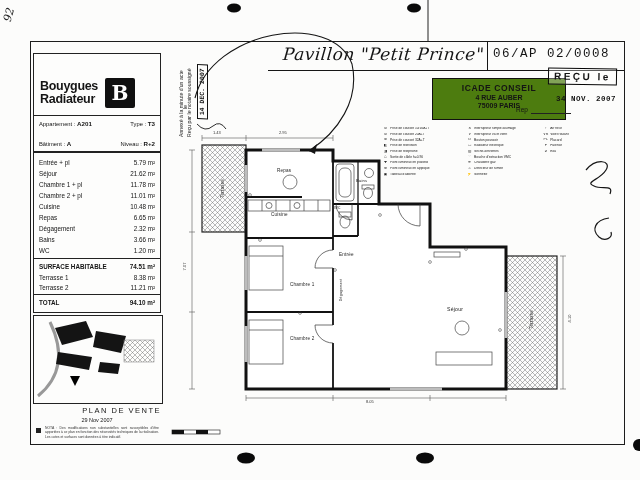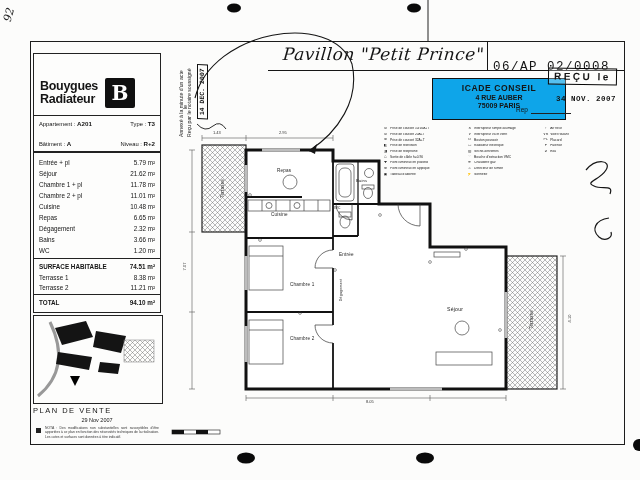--- a/index.html
+++ b/index.html
@@ -25,34 +25,34 @@
            padding:4px 5px;font-size:5.8px;display:flex;flex-direction:column;justify-content:space-between;background:#fdfdfc}
   .irow{display:flex;justify-content:space-between}
   .ipair b{font-size:6.2px}
   .areasbox{left:33px;top:152px;width:128px;height:161px;border:1px solid #222;box-sizing:border-box;
             padding:4px 5px 3px;font-size:6.3px;display:flex;flex-direction:column;background:#fdfdfc}
   .arow{display:flex;justify-content:space-between;height:11px;align-items:center}
   .arow.sm{height:10px}
   .sep{border-top:0.9px solid #222;margin:2px -5px}
   .b{font-weight:bold}
   .siteplan{left:33px;top:315px;width:128px;height:87px;border:1px solid #222;background:#fdfdfc}
-  .pdvt{left:33px;top:406px;width:128px;text-align:left;font-size:7.5px;letter-spacing:1.5px}
+  .pdvt{left:33px;top:406px;width:128px;text-align:right;font-size:7.5px;letter-spacing:1.5px}
   .pdvd{left:33px;top:417px;width:128px;text-align:center;font-size:5.5px}
   .notab{left:36px;top:428px;width:5px;height:5px;background:#222}
   .nota{left:45px;top:426px;width:114px;font-size:3.4px;line-height:1.3;color:#333;text-align:justify}
 
   
   .stripline{left:268px;top:70px;width:356px;border-top:1.5px solid #161616}
   .stripdiv{left:487px;top:41px;height:29px;border-left:1.2px solid #161616}
   .title{left:283px;top:44px;font:italic 17px "DejaVu Serif",serif;letter-spacing:0.5px;transform:skewX(-5deg);white-space:nowrap}
-  .docnum{left:493px;top:60px;font-family:"Liberation Mono",monospace;font-size:12.5px;letter-spacing:1.5px;white-space:nowrap}
+  .docnum{left:493px;top:47px;font-family:"Liberation Mono",monospace;font-size:12.5px;letter-spacing:1.5px;white-space:nowrap}
 
   
   .icade{left:432px;top:78px;width:134px;height:42px;border:1.3px solid #111;box-sizing:border-box;
-         text-align:center;padding-top:4px;background:#0ea5e9}
+         text-align:center;padding-top:4px;background:#4d7c0f}
   .iname{font-size:8.5px;font-weight:bold;letter-spacing:0.6px}
   .iaddr{font-size:7px;font-weight:bold;margin-top:1px}
   .recu{left:548px;top:68px;padding:2px 5px;border:1.6px solid #050505;font-size:10px;font-weight:bold;
         letter-spacing:2.5px;transform:rotate(1deg);white-space:nowrap;background:rgba(255,255,255,.3)}
   .recudate{left:556px;top:95px;font-family:"Liberation Mono",monospace;font-size:7.5px;font-weight:bold;letter-spacing:0.5px}
   .reprow{left:516px;top:106px;font-size:6.5px}
   .repline{left:531px;top:113px;width:40px;border-top:0.8px solid #222}
 
   
   .annex{left:177px;top:137px;width:118px;transform:rotate(-90deg);transform-origin:0 0;

